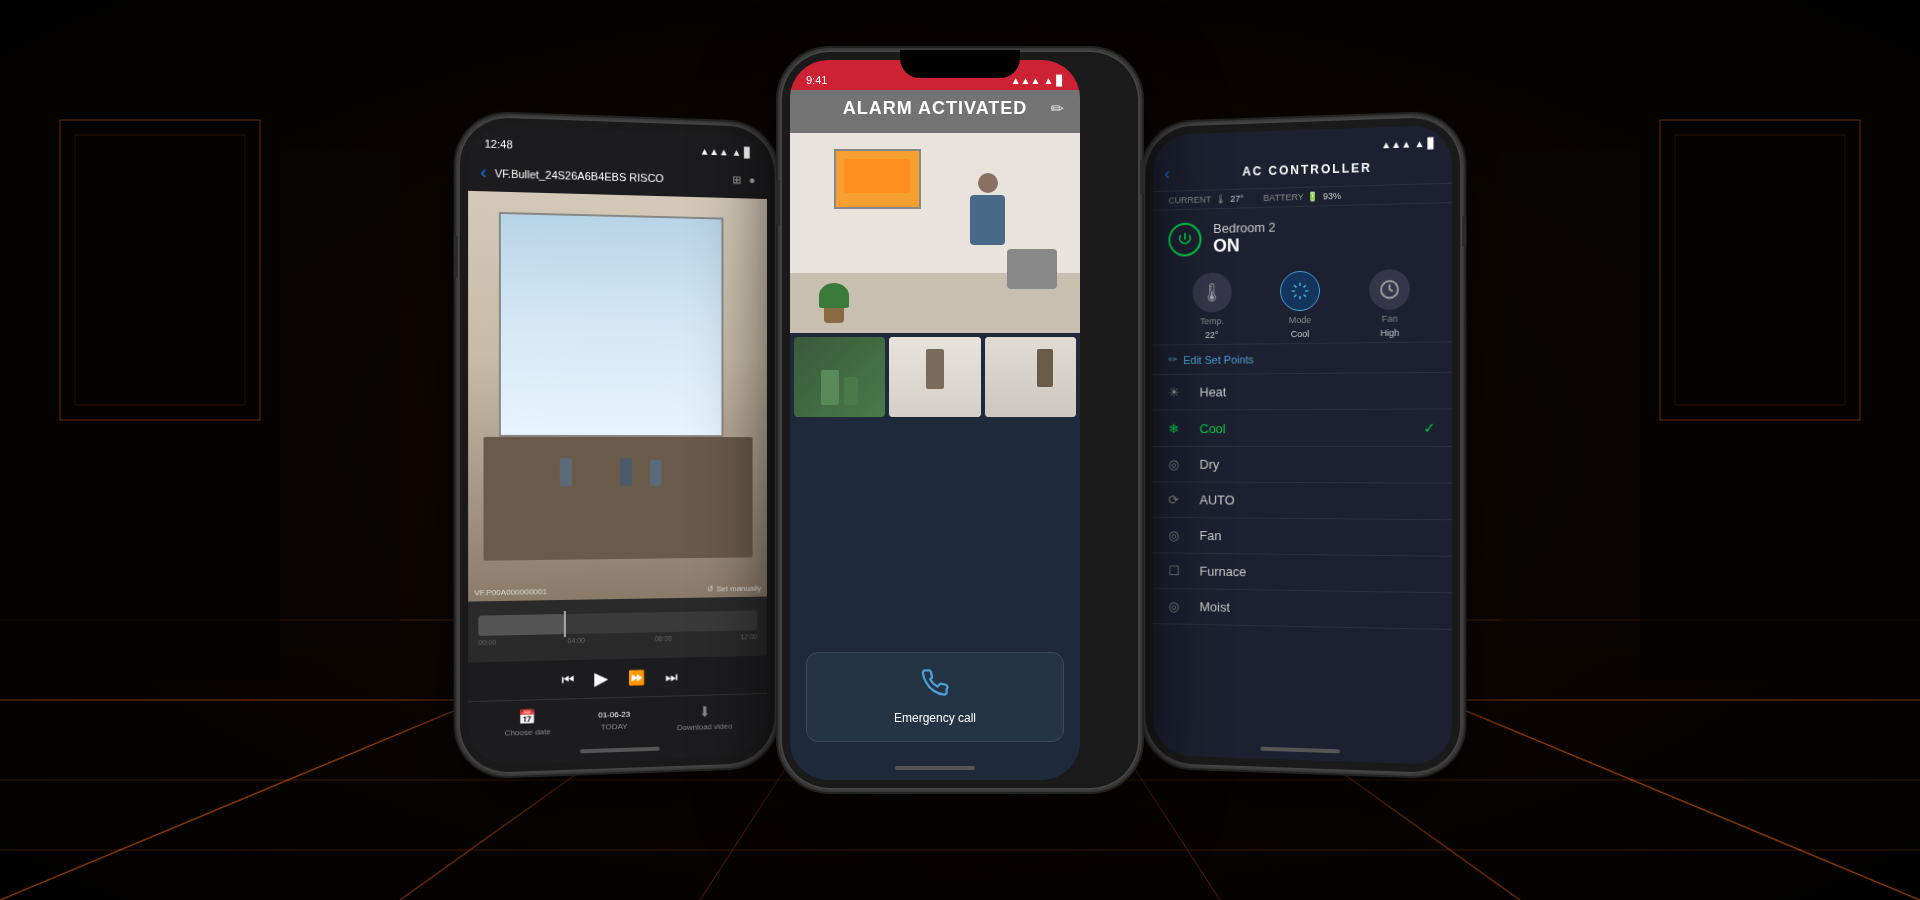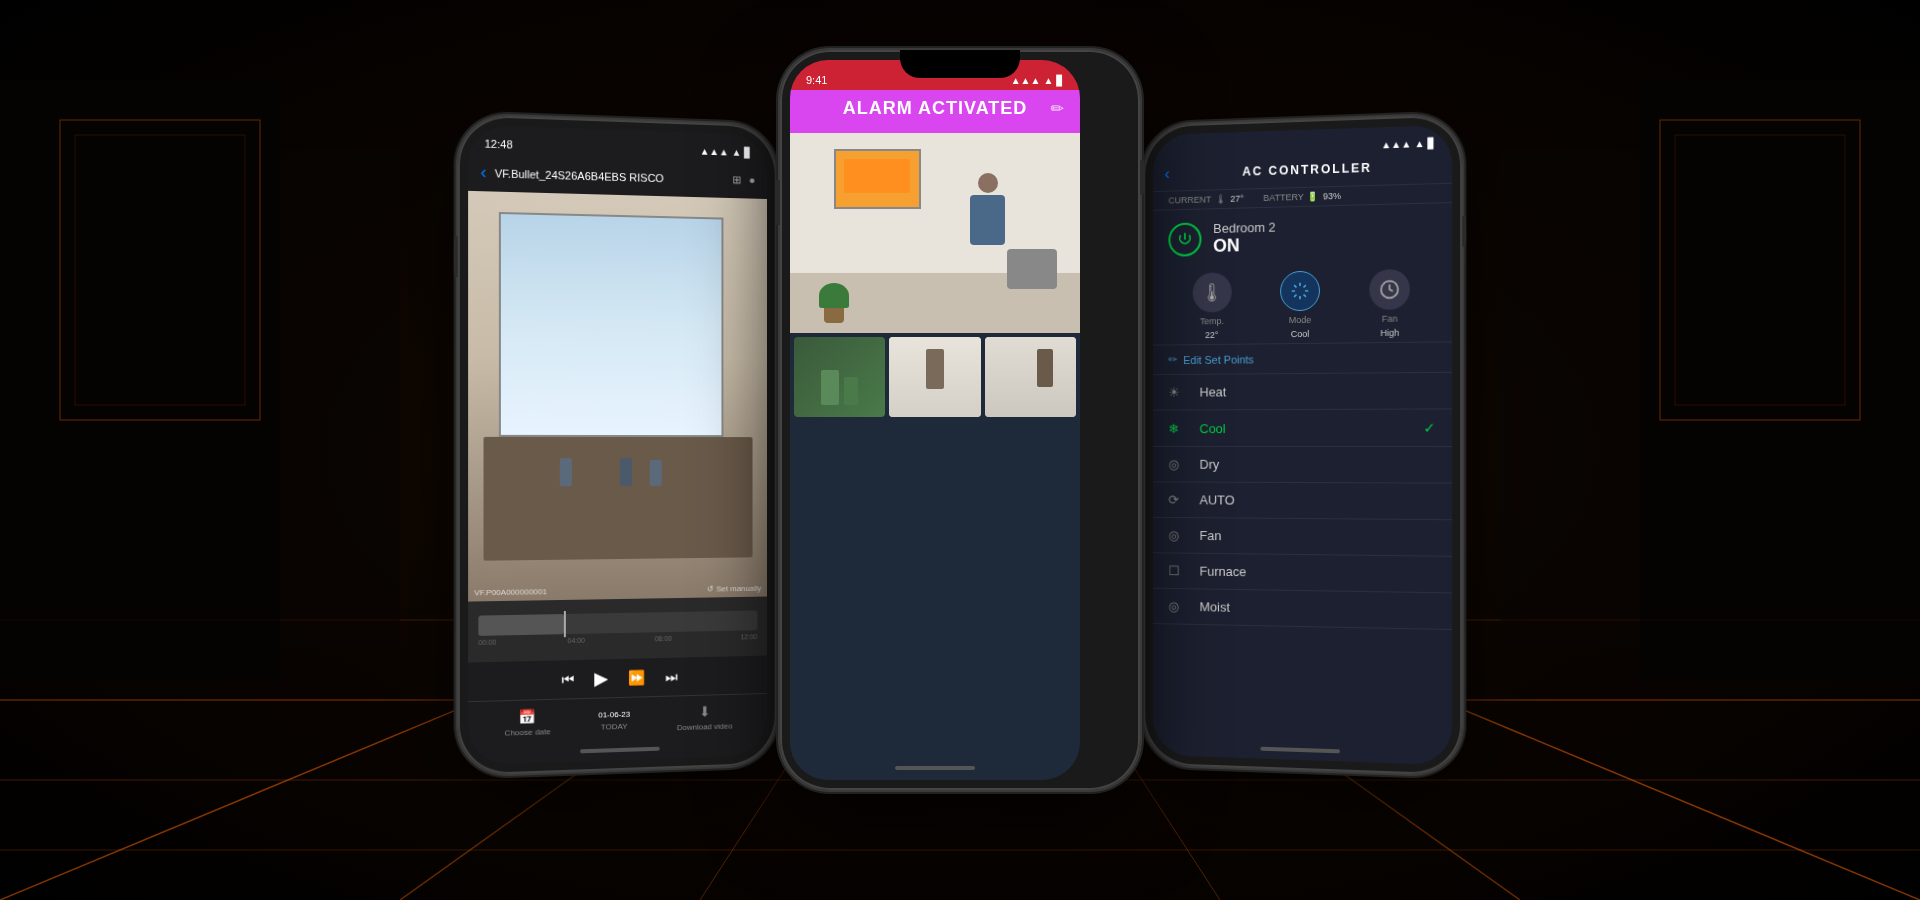--- a/index.html
+++ b/index.html
@@ -337,21 +337,21 @@
       background: #cc2233;
       padding: 14px 16px 4px;
       display: flex;
       justify-content: space-between;
       align-items: center;
       font-size: 11px;
       color: #fff;
     }
 
     .alarm-header {
-      background: #d946ef;
+      background: #737373;
       padding: 8px 16px 14px;
       display: flex;
       justify-content: center;
       align-items: center;
       position: relative;
     }
 
     .alarm-title {
       color: #fff;
       font-size: 18px;
@@ -914,20 +914,28 @@
           <div class="thumb thumb-3">
             <div style="width:100%;height:100%;background:linear-gradient(to bottom,#e0dcd4,#ccC8c0);position:relative;">
               <div style="position:absolute;top:15%;right:25%;width:16px;height:38px;background:#6a5a4a;border-radius:2px;"></div>
             </div>
           </div>
         </div>
 
         <div class="alarm-content"></div>
 
         <div class="alarm-buttons">
+          <div class="alarm-btn">
+            <span class="alarm-btn-icon">
+              <svg width="28" height="28" viewBox="0 0 24 24" fill="none" stroke="#4a9fd4" stroke-width="2">
+                <path d="M22 16.92v3a2 2 0 0 1-2.18 2 19.79 19.79 0 0 1-8.63-3.07A19.5 19.5 0 0 1 4.69 12 19.79 19.79 0 0 1 1.61 3.42 2 2 0 0 1 3.6 1.24h3a2 2 0 0 1 2 1.72 12.84 12.84 0 0 0 .7 2.81 2 2 0 0 1-.45 2.11L7.91 9a16 16 0 0 0 6.09 6.09l1.91-1.91a2 2 0 0 1 2.11-.45 12.84 12.84 0 0 0 2.81.7A2 2 0 0 1 22 16.92z"></path>
+              </svg>
+            </span>
+            <span class="alarm-btn-label">Emergency call</span>
+          </div>
         </div>
 
         <div class="alarm-home-indicator">
           <div class="home-bar"></div>
         </div>
 
       </div>
     </div>
   </div>
 

